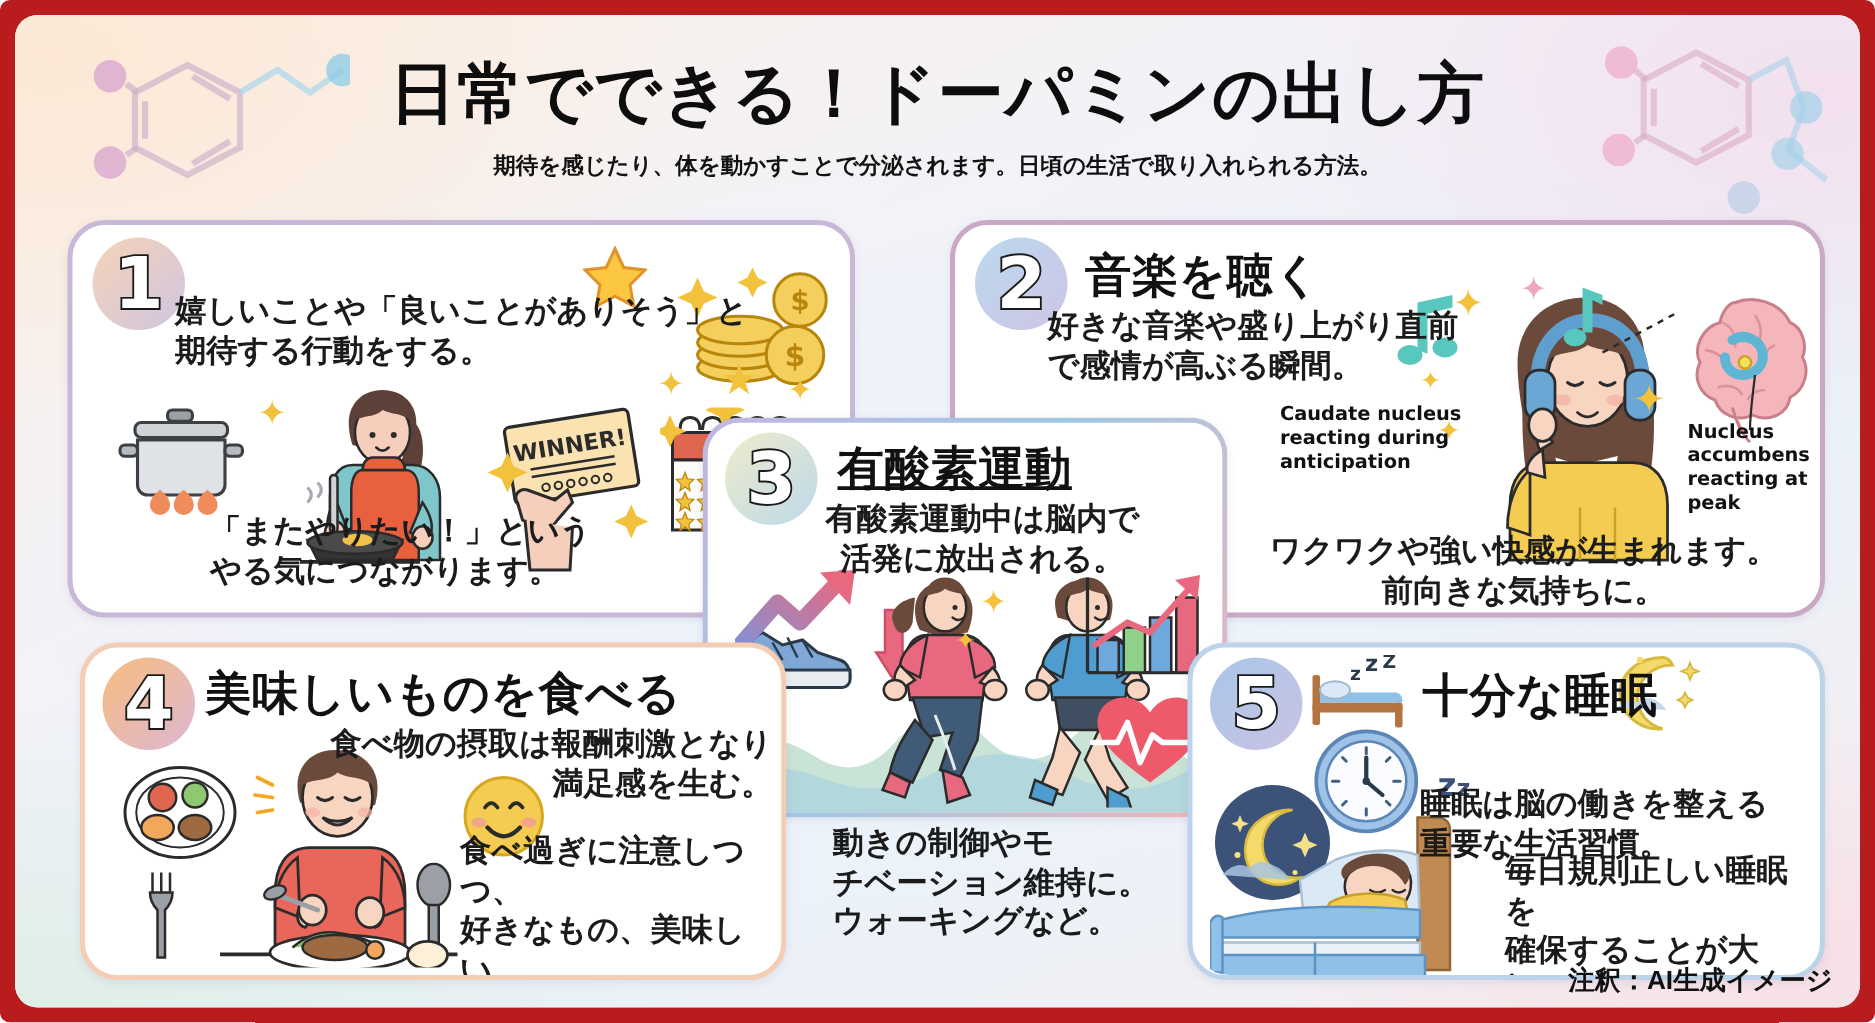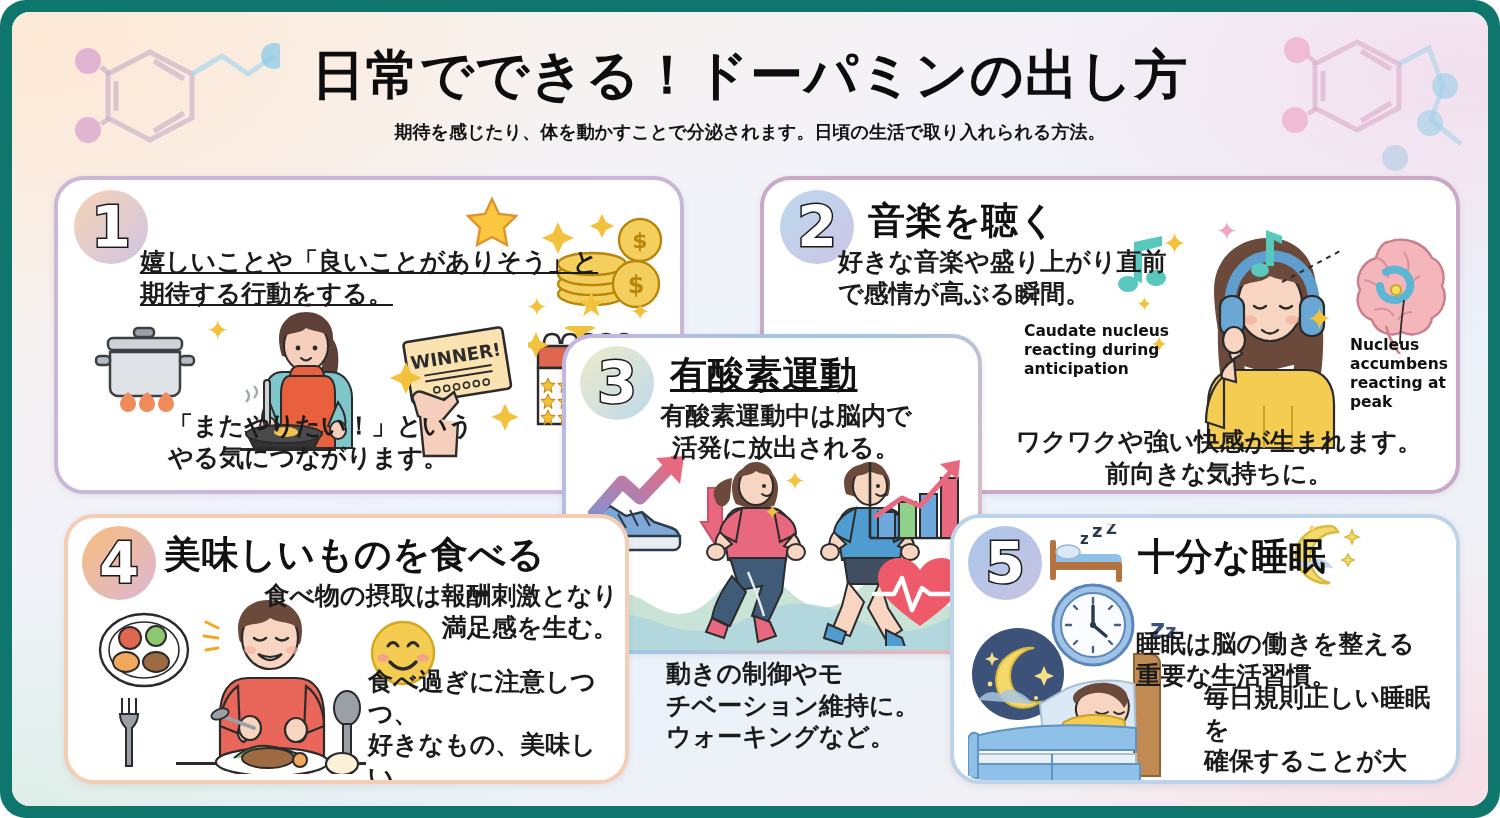--- a/index.html
+++ b/index.html
@@ -6,22 +6,22 @@
   html,body{ width:1500px; height:818px; overflow:hidden; }
   body{
     font-family:"Liberation Sans","DejaVu Sans",sans-serif;
     background:#ffffff;
     position:relative;
   }
 
   
   #frame{
     position:absolute; inset:0;
-    background:#0f766e;
-    border-radius:26px;
+    background:#b91c1c;
+    border-radius:8px;
   }
   #frame-inner{
     position:absolute;
     left:12px; top:12px; right:12px; bottom:12px;
     background:#ffffff;
     border-radius:18px;
     overflow:hidden;
   }
   
   #canvas{
@@ -252,21 +252,21 @@
         </g>
       </svg>
       <div class="spark" style="left:468px;top:112px;color:#f3c23c;font-size:26px;">✦</div>
       <div class="spark" style="left:518px;top:104px;color:#f3c23c;font-size:34px;">★</div>
       <div class="spark" style="left:572px;top:118px;color:#f3c23c;font-size:24px;">✦</div>
 
       <div class="badge" style="left:16px;top:10px;background:linear-gradient(135deg,#f6d3b6,#cfc5e2);">1</div>
       <svg class="art" style="left:408px;top:16px;" width="52" height="52" viewBox="0 0 52 52">
         <path d="M26 3l7 15 17 2-12 12 3 17-15-8-15 8 3-17L2 20l17-2z" fill="#fbc740" stroke="#e0932a" stroke-width="2.4"></path>
       </svg>
-      <div class="ctext" style="left:82px;top:66px;width:480px;text-decoration:underline;">嬉しいことや「良いことがありそう」と
+      <div class="ctext" style="left:82px;top:54px;width:480px;">嬉しいことや「良いことがありそう」と
 期待する行動をする。</div>
       <div class="ctext" style="left:110px;top:230px;width:420px;">「またやりたい！」という
 やる気につながります。</div>
     </div>
   </div>
 
   <div class="card" style="left:748px;top:164px;width:700px;height:318px;border:4px solid #c9a9c6;">
     <div class="card-inner">
       
       <svg class="art" style="left:400px;top:40px;" width="210" height="230" viewBox="0 0 210 230">
@@ -611,16 +611,17 @@
       <div class="badge" style="left:14px;top:8px;background:linear-gradient(135deg,#a9c6e8,#c9c3e4);">5</div>
       <div class="ctitle" style="left:184px;top:14px;">十分な睡眠</div>
       <div class="ctext" style="left:182px;top:62px;width:300px;margin-top:48px;">睡眠は脳の働きを整える
 重要な生活習慣。</div>
       <div class="ctext" style="left:250px;top:142px;width:250px;margin-top:22px;">毎日規則正しい睡眠を
 確保することが大切。
 バランスを整える。</div>
     </div>
   </div>
 
+  <div class="footer">注釈：AI生成イメージ</div>
 
 </div>
 </div>
 </div>
 
 </body></html>

